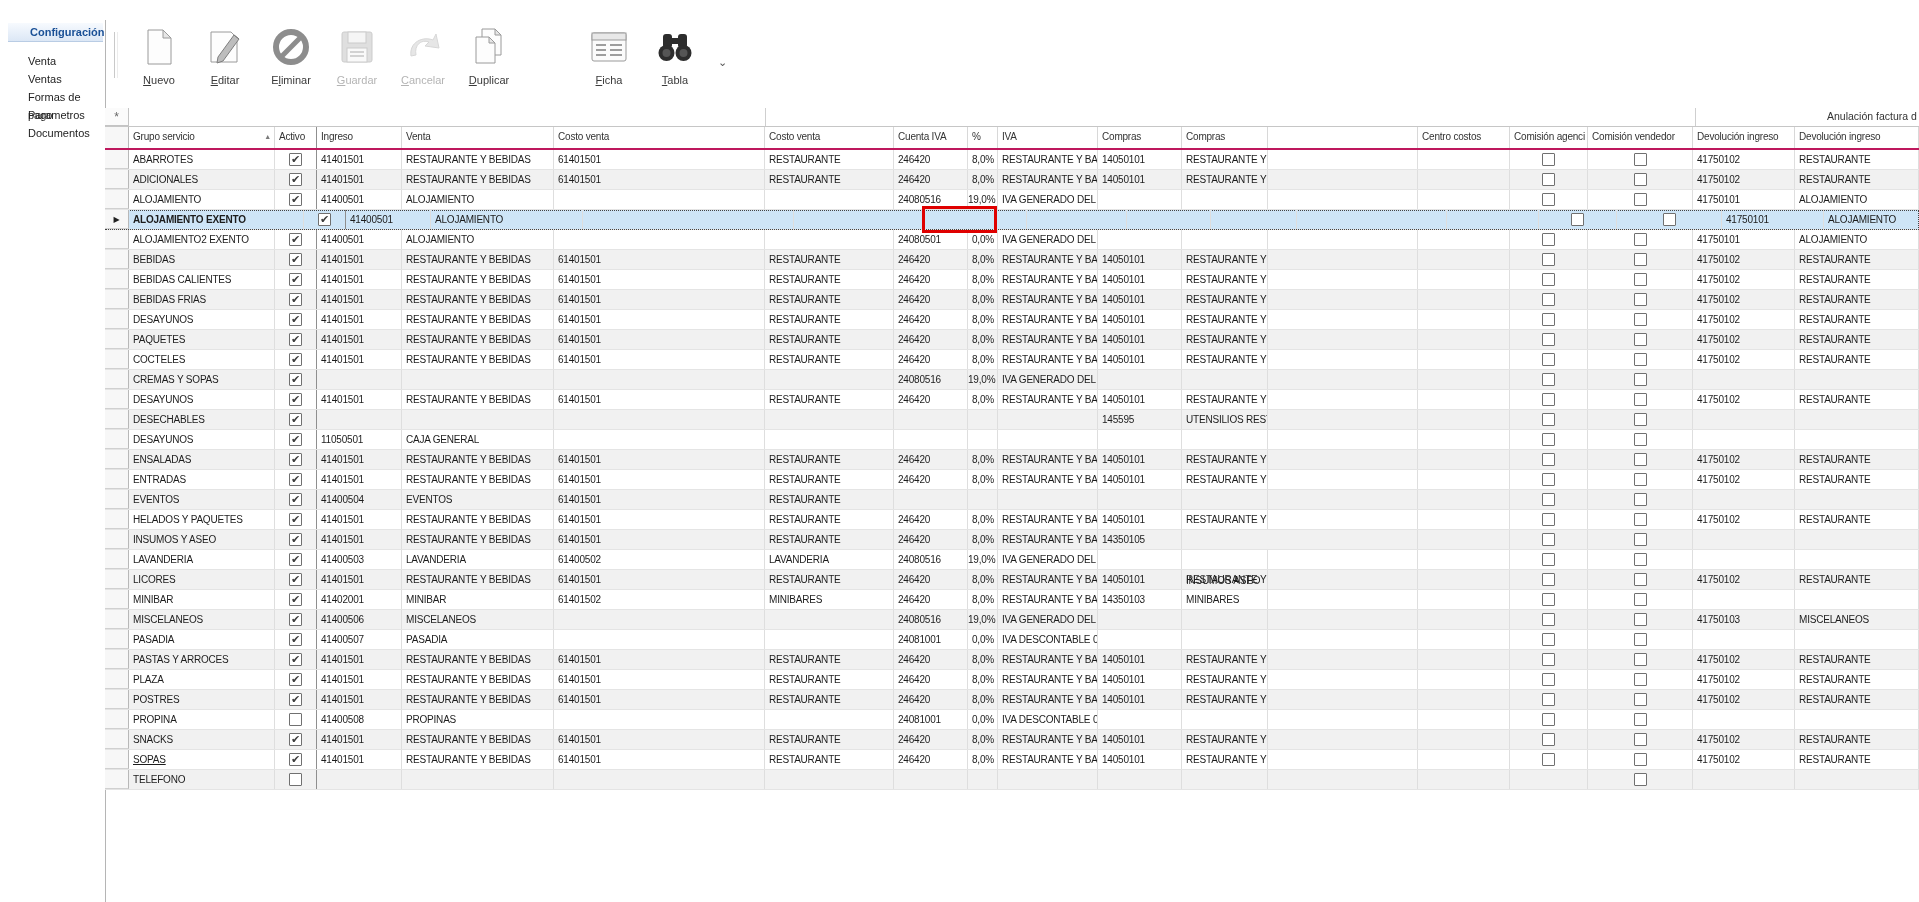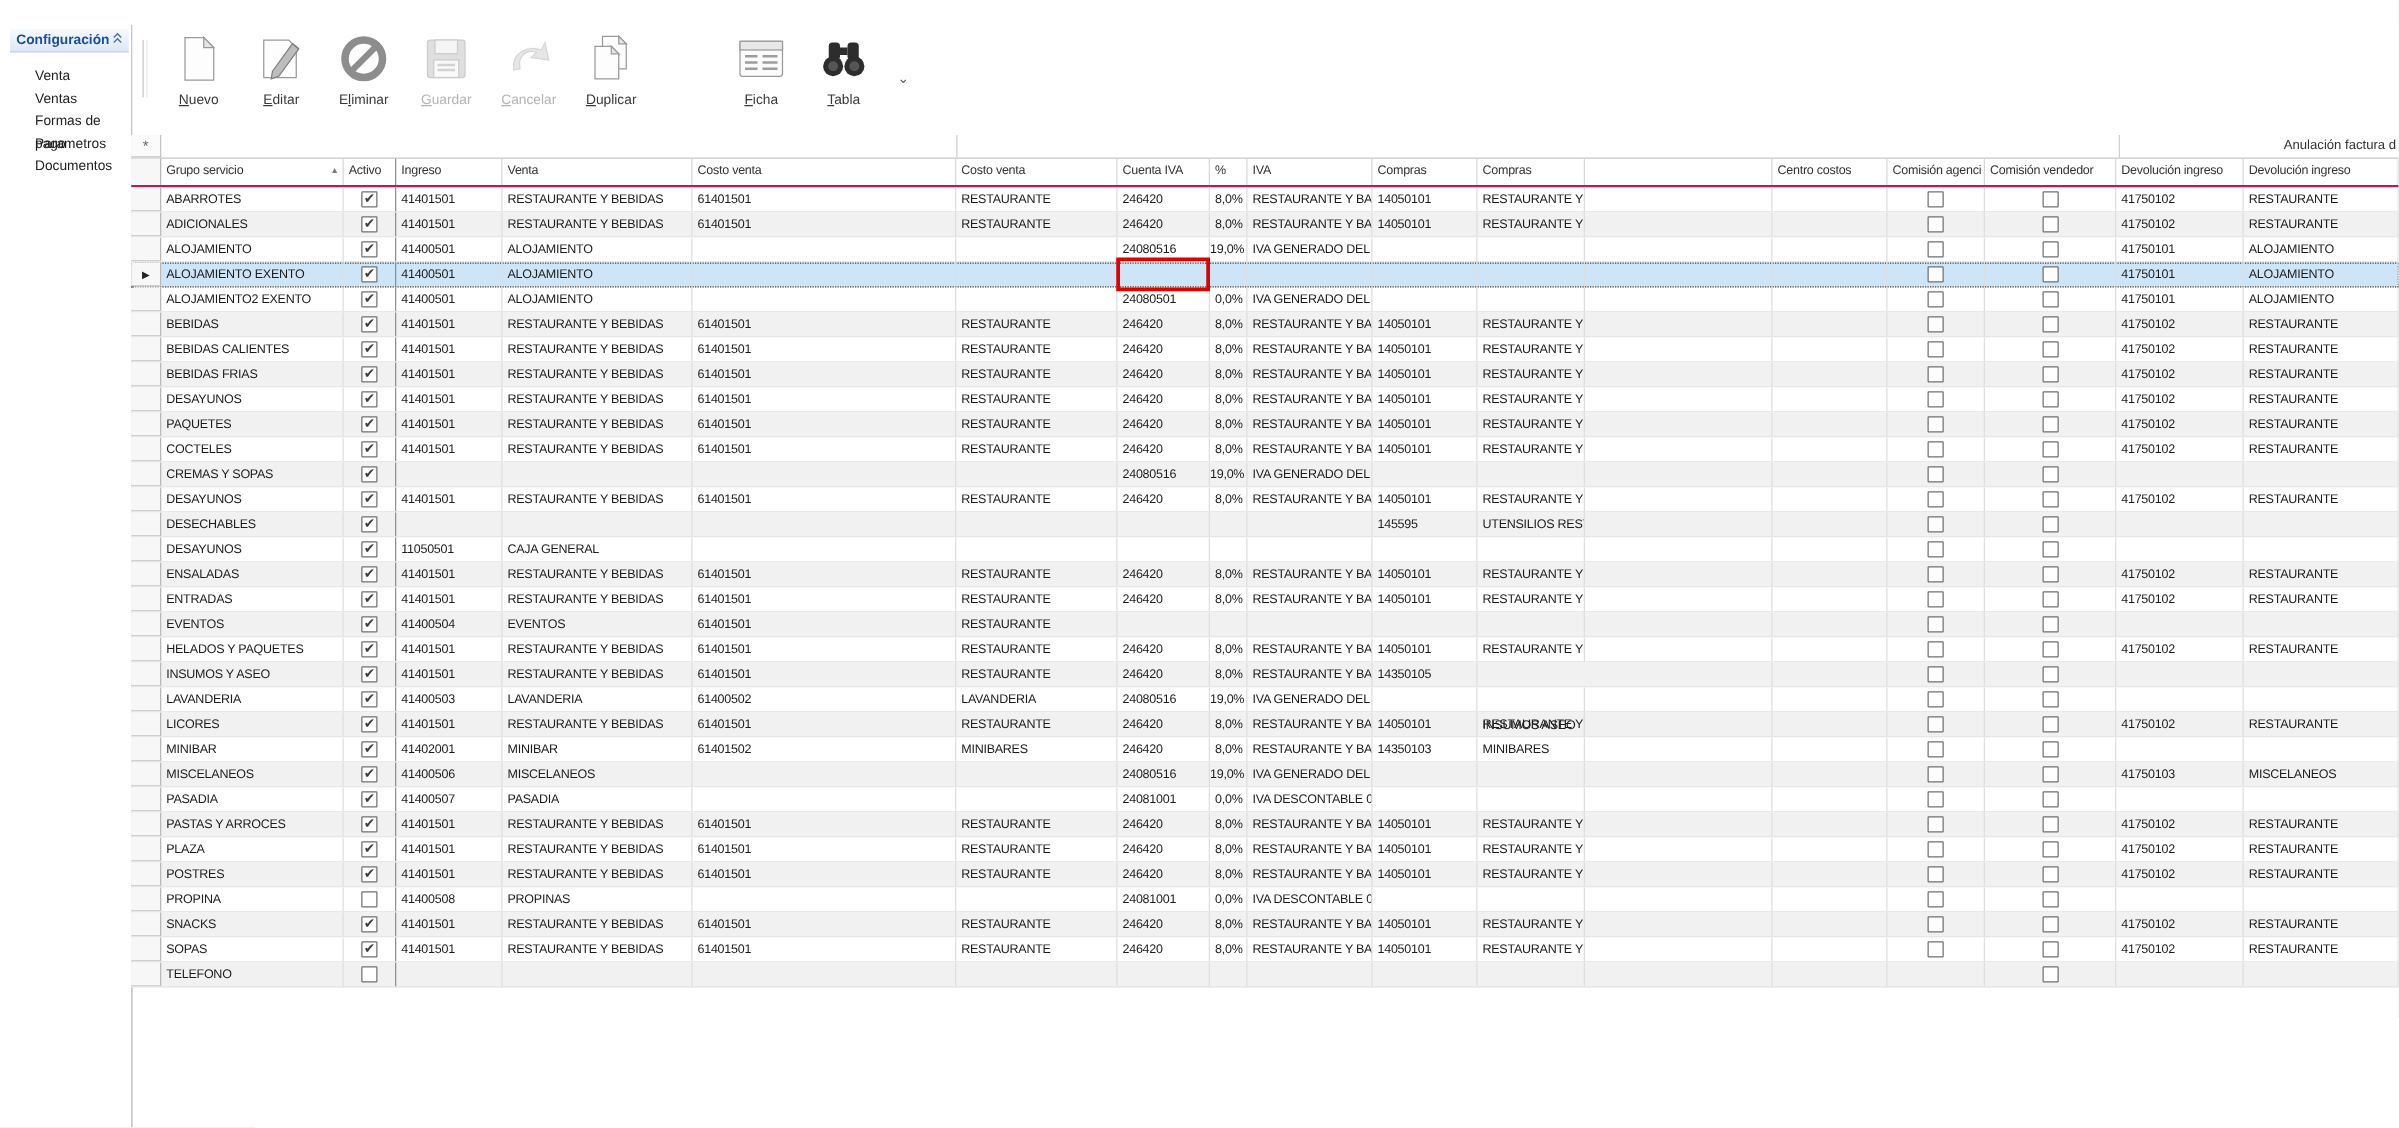--- a/index.html
+++ b/index.html
@@ -10,21 +10,21 @@
             display:flex;align-items:center;}
   .app-icon{width:13px;height:13px;border-radius:50%;margin:0 7px 0 5px;
             background:radial-gradient(circle at 35% 30%, #9be09b, #2e9e3e 60%, #1c7a2c);}
   .title-text{font-size:12.5px;color:#9b9b9b;}
   .close-btn{position:absolute;right:0;top:0;width:34px;height:20px;background:#e81123;
              color:#fff;font-size:11px;display:flex;align-items:center;justify-content:center;cursor:default;}
   
   .sidebar{position:absolute;top:20px;left:0;bottom:0;width:105px;background:#fff;
            border-right:1px solid #b5b5b5;}
   .sb-header{margin:3px 2px 0 8px;height:18px;display:flex;align-items:center;justify-content:space-between;
-             padding:0 4px 0 5px;background:linear-gradient(#f7fafe,#dce7f5);
+             padding:0 4px 0 22px;background:linear-gradient(#f7fafe,#dce7f5);
              border-bottom:1px solid #b9cce4;}
   .sb-header .lbl{font-size:11px;font-weight:bold;color:#1a5096;}
   .sb-items{margin-top:10px;}
   .sb-item{font-size:11px;color:#222;padding:0 0 0 28px;height:18px;line-height:18px;cursor:default;}
   
   .toolbar{position:absolute;top:20px;left:106px;right:0;height:88px;background:#fff;
            display:flex;align-items:flex-start;}
   .tb-sep{width:2px;height:46px;margin:12px 8px 0 8px;border-left:1px solid #c9c9c9;border-right:1px solid #ececec;}
   .tb-btn{width:66px;height:78px;margin-top:6px;display:flex;flex-direction:column;align-items:center;
           justify-content:flex-start;cursor:default;}
@@ -289,21 +289,21 @@
           <div class="tcell center" style="width: 105px;">
             <span class="checkbox"></span>
           </div>
           <div class="tcell" style="width: 102px;">41750101</div>
           <div class="tcell" style="width: 124px;">ALOJAMIENTO</div>
         </div>
         <div class="trow alt selected">
           <div class="tcell ind" style="width: 24px;">
             <span class="row-arrow">▶</span>
           </div>
-          <div class="tcell" style="width: 146px;">ALOJAMIENTO EXENTO</div>
+          <div class="tcell" style="width: 175px; font-weight: bold;">ALOJAMIENTO EXENTO</div>
           <div class="tcell frozen-edge center" style="width: 42px;">
             <span class="checkbox checked"></span>
           </div>
           <div class="tcell" style="width: 85px;">41400501</div>
           <div class="tcell" style="width: 152px;">ALOJAMIENTO</div>
           <div class="tcell" style="width: 211px;"></div>
           <div class="tcell" style="width: 129px;"></div>
           <div class="tcell overflow-ok" style="width: 74px;">
             <div class="red-annotation"></div>
           </div>
@@ -993,21 +993,21 @@
             <span class="checkbox"></span>
           </div>
           <div class="tcell center" style="width: 105px;">
             <span class="checkbox"></span>
           </div>
           <div class="tcell" style="width: 102px;">41750102</div>
           <div class="tcell" style="width: 124px;">RESTAURANTE</div>
         </div>
         <div class="trow">
           <div class="tcell ind" style="width: 24px;"></div>
-          <div class="tcell" style="width: 146px;">SOPAS</div>
+          <div class="tcell" style="width: 146px; text-decoration: underline;">SOPAS</div>
           <div class="tcell frozen-edge center" style="width: 42px;">
             <span class="checkbox checked"></span>
           </div>
           <div class="tcell" style="width: 85px;">41401501</div>
           <div class="tcell" style="width: 152px;">RESTAURANTE Y BEBIDAS</div>
           <div class="tcell" style="width: 211px;">61401501</div>
           <div class="tcell" style="width: 129px;">RESTAURANTE</div>
           <div class="tcell" style="width: 74px;">246420</div>
           <div class="tcell right" style="width: 30px;">8,0%</div>
           <div class="tcell" style="width: 100px;">RESTAURANTE Y BAR 8</div>

